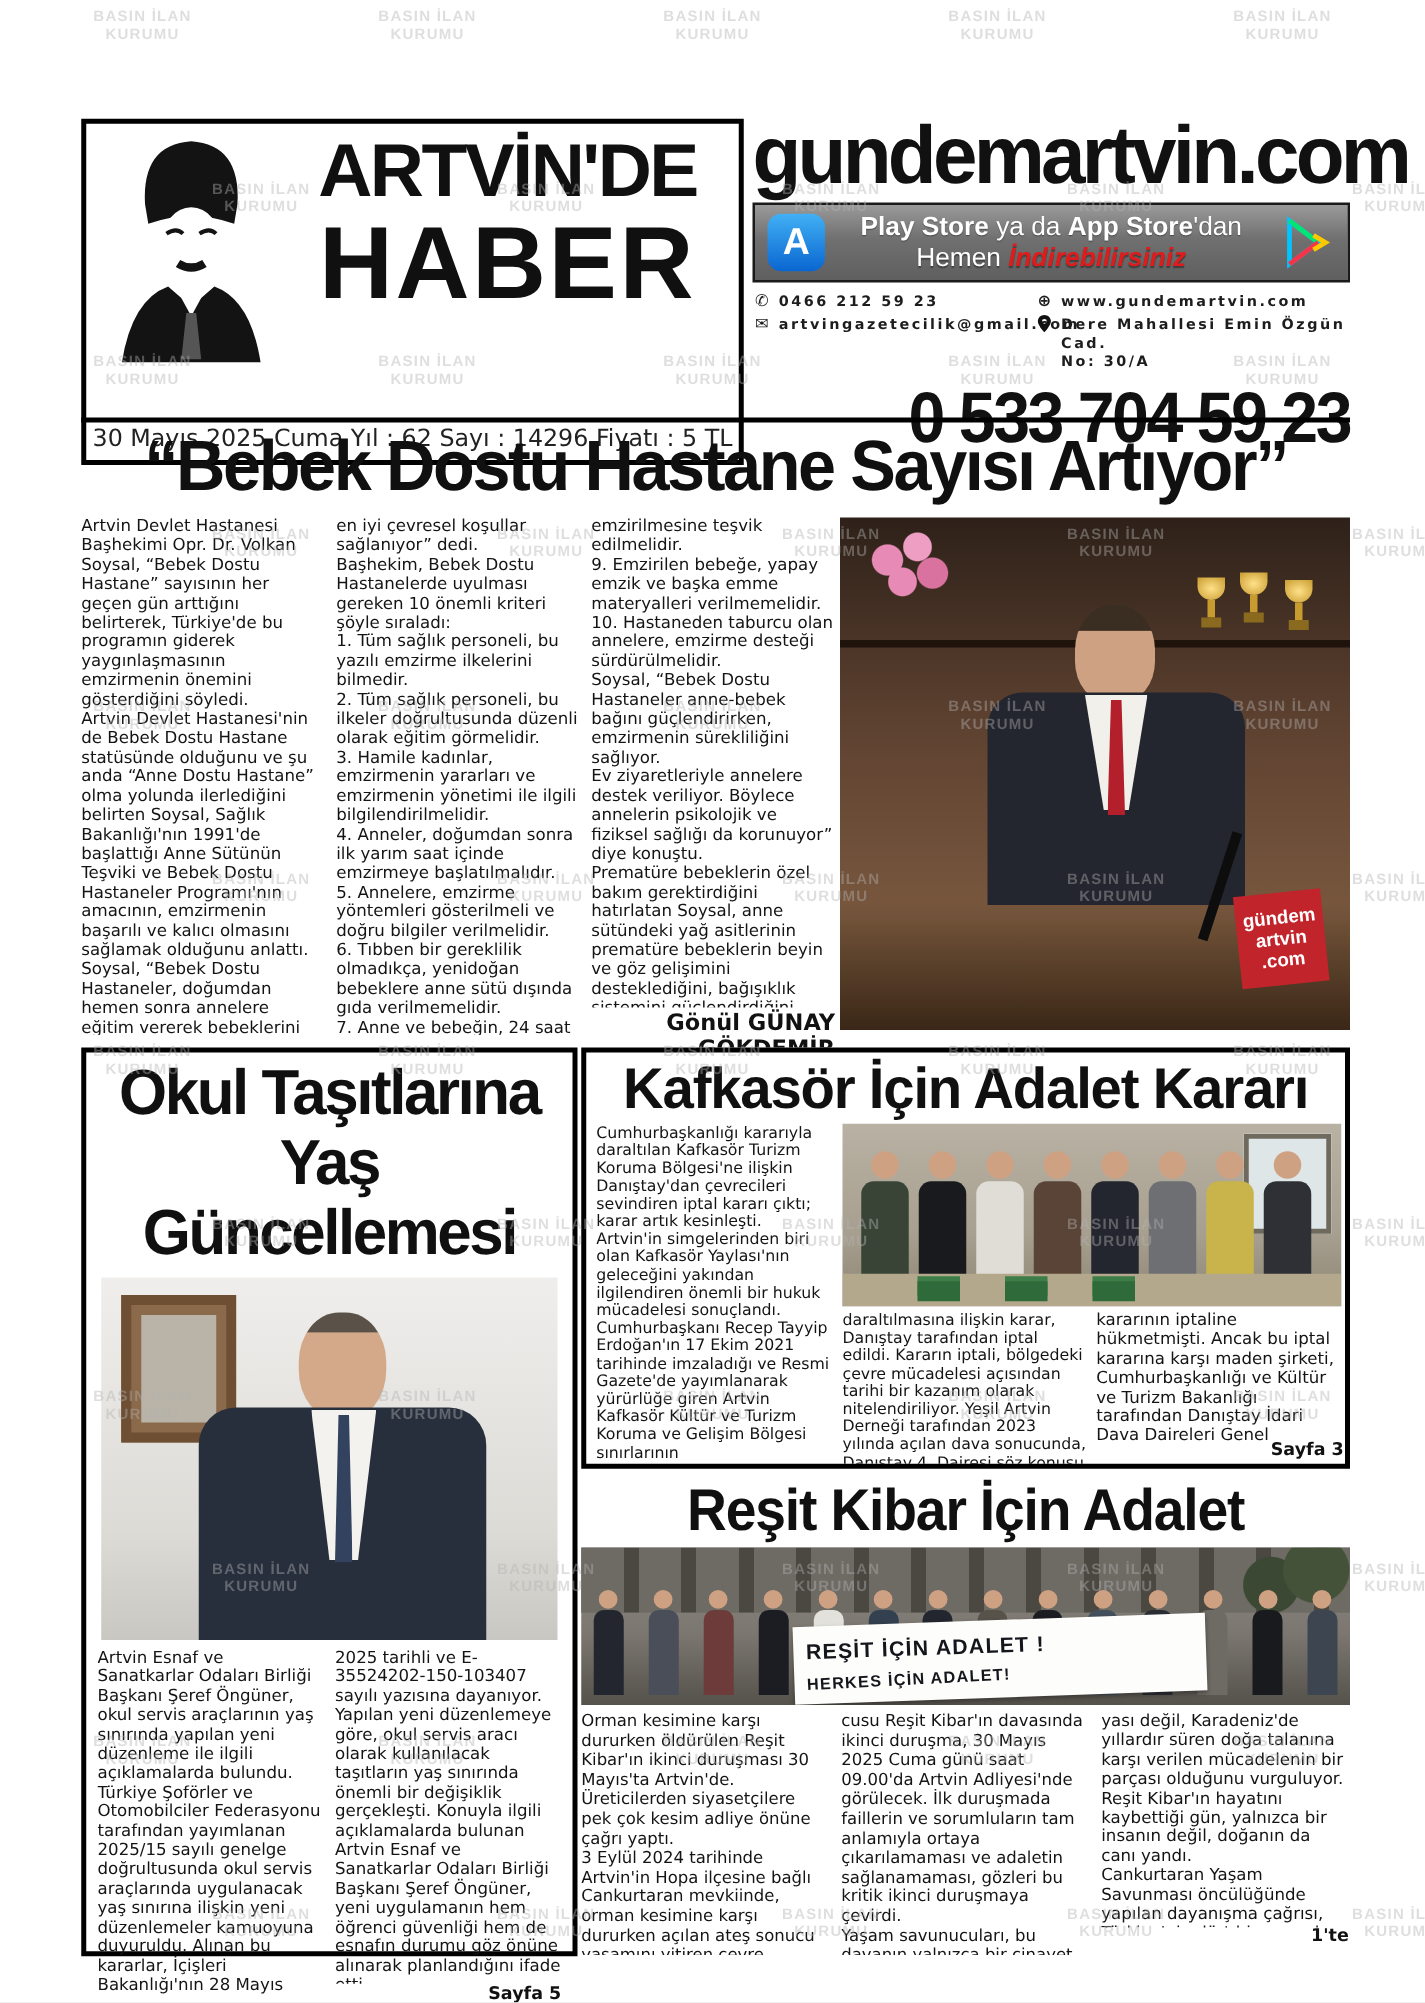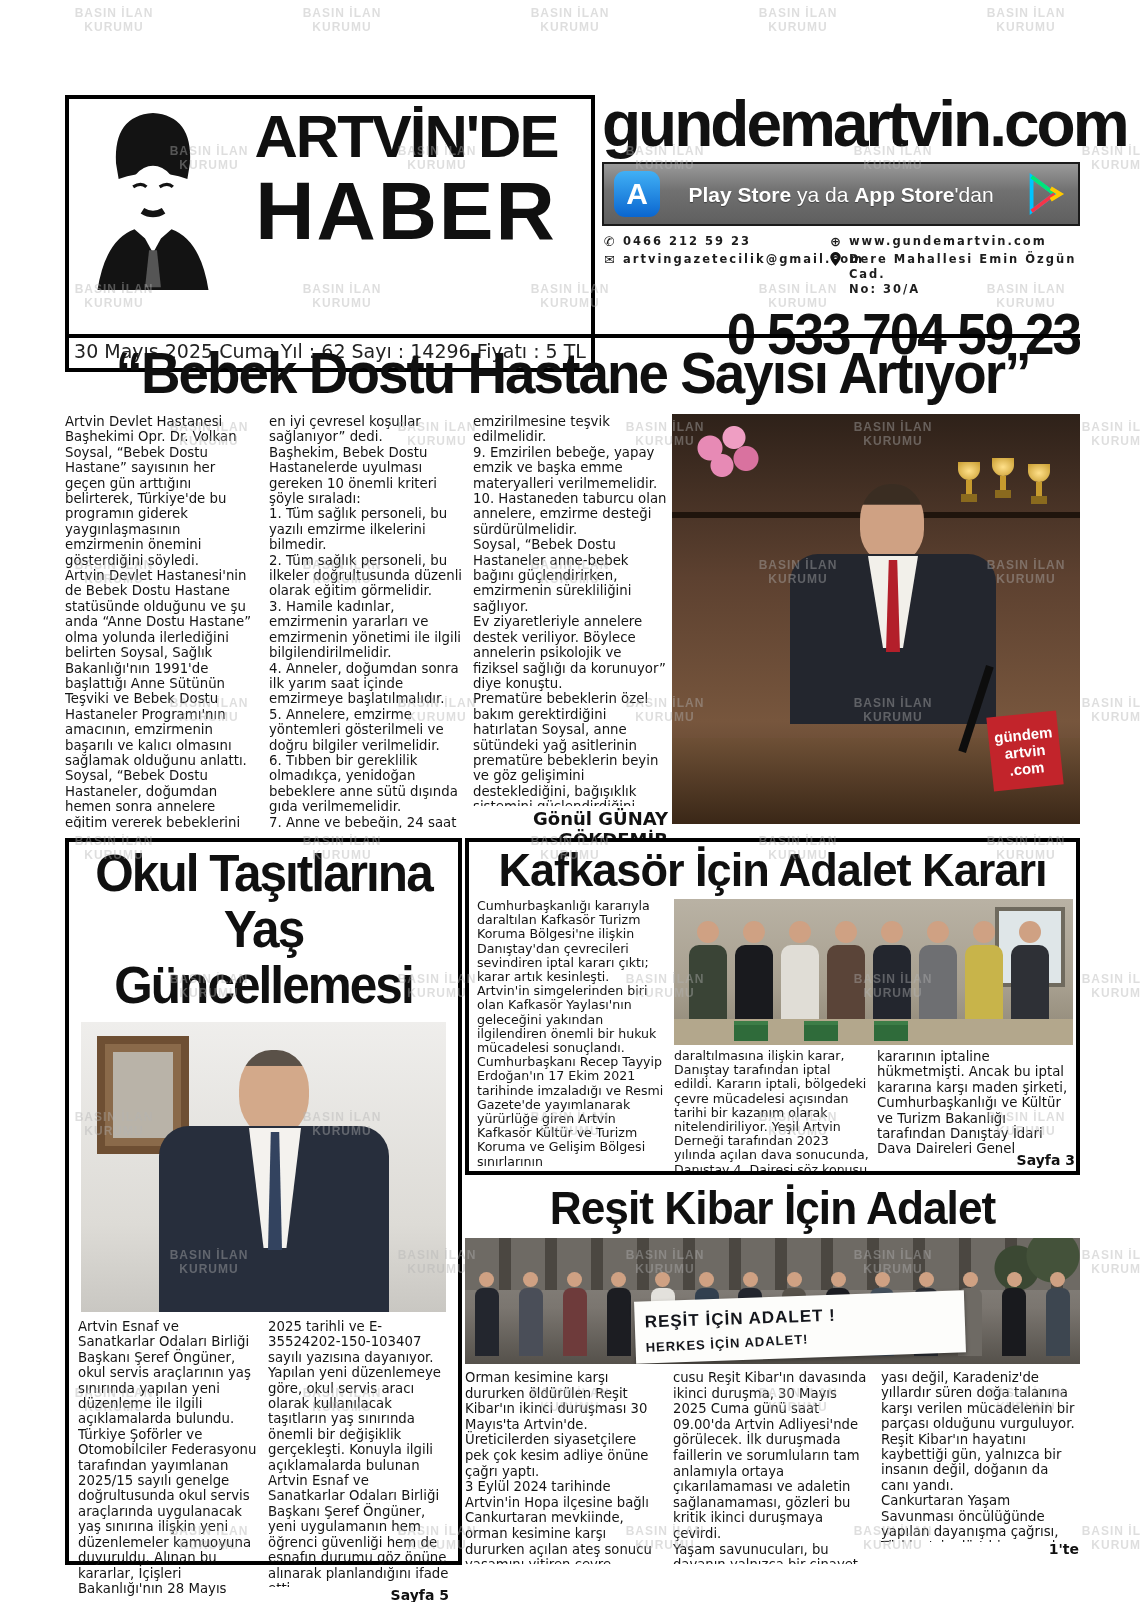--- a/index.html
+++ b/index.html
@@ -158,20 +158,23 @@
   </div>
 
   <div class="masthead-right">
     <div class="site-title">gundemartvin.com</div>
     <div class="store-banner">
       <div class="appstore-icon">A</div>
       <div class="store-text">
         <div>
           <b>Play Store</b><span> ya da </span><b>App Store</b><span>'dan</span>
         </div>
+        <div>
+          <span>Hemen </span><span class="red-dl">İndirebilirsiniz</span>
+        </div>
       </div>
       <svg class="playstore-icon" viewBox="0 0 48 48">
         <path d="M10,6 L34,24 L10,42 Z" fill="none" stroke="#00c4ff" stroke-width="4"></path>
         <path d="M10,6 L34,24" stroke="#00e676" stroke-width="4"></path>
         <path d="M34,24 L10,42" stroke="#f63448" stroke-width="4"></path>
         <path d="M30,18 L40,24 L30,30" fill="none" stroke="#ffc900" stroke-width="4"></path>
       </svg>
     </div>
     <div class="contact-row">
       <div class="contact-left">

